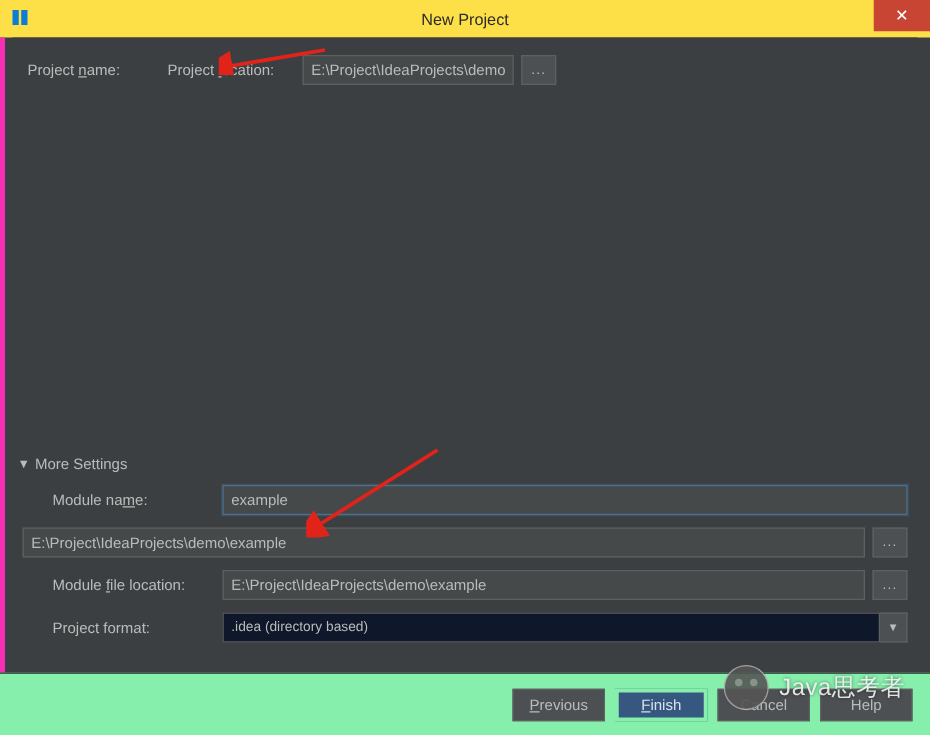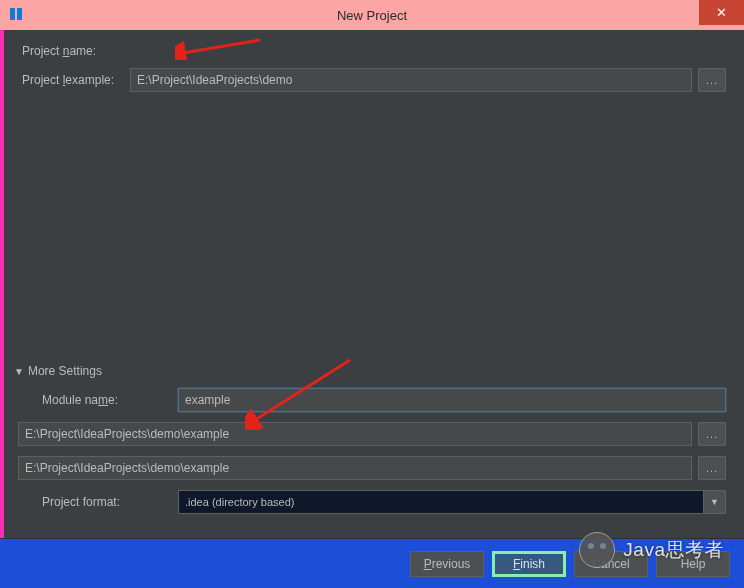--- a/index.html
+++ b/index.html
@@ -1,18 +1,18 @@
 <!DOCTYPE html>
 <html><head>
   <meta charset="utf-8">
   <style>
     * { margin: 0; padding: 0; box-sizing: border-box; font-family: "Segoe UI", Tahoma, sans-serif; }
     body { width: 744px; height: 588px; background: #3c3f41; overflow: hidden; position: relative; }
     
-    .titlebar { height: 30px; background: #fca5a5; display: flex; align-items: center; position: relative; }
+    .titlebar { height: 30px; background: #fde047; display: flex; align-items: center; position: relative; }
     .titlebar-icon { margin-left: 8px; color: #0b7dd4; font-weight: bold; font-size: 14px; }
     .titlebar-title { position: absolute; left: 50%; transform: translateX(-50%); color: #2b2b2b; font-size: 13px; }
     .titlebar-close { position: absolute; right: 0; top: 0; width: 45px; height: 25px; background: #c84433; color: #fff; display: flex; align-items: center; justify-content: center; font-size: 13px; cursor: pointer; }
     
     .content { position: absolute; top: 30px; left: 10px; right: 10px; bottom: 50px; background: #3c3f41; padding: 14px 8px; }
     
     .field-row { display: flex; align-items: center; margin-bottom: 10px; }
     .field-label { width: 112px; color: #bbbbbb; font-size: 12px; text-align: left; padding-left: 4px; }
     .field-label .u { text-decoration: underline; }
     .field-input { flex: 1; height: 24px; background: #45494a; border: 1px solid #5e6060; color: #bbbbbb; font-size: 12px; padding: 0 6px; outline: none; }
@@ -23,36 +23,36 @@
     
     .more-settings { display: flex; align-items: center; color: #bbbbbb; font-size: 12px; margin: 8px 0 10px -4px; cursor: pointer; }
     .more-settings .tri { margin-right: 4px; font-size: 10px; }
     
     .indent-row .field-label { width: 160px; padding-left: 24px; }
     
     .select-wrap { flex: 1; display: flex; }
     .select-input { flex: 1; height: 24px; background: #0f172a; border: 1px solid #5e6060; color: #bbbbbb; font-size: 11px; padding: 0 6px; display: flex; align-items: center; }
     .select-arrow { width: 22px; height: 24px; background: #4c5052; border: 1px solid #5e6060; border-left: none; display: flex; align-items: center; justify-content: center; color: #bbbbbb; font-size: 9px; cursor: pointer; }
     
-    .button-bar { position: absolute; bottom: 0; left: 0; right: 0; height: 50px; background: #1d4ed8; border-top: 1px solid #2d2f30; display: flex; align-items: center; justify-content: flex-end; padding: 0 14px; gap: 8px; }
+    .button-bar { position: absolute; bottom: 0; left: 0; right: 0; height: 50px; background: #86efac; border-top: 1px solid #2d2f30; display: flex; align-items: center; justify-content: flex-end; padding: 0 14px; gap: 8px; }
     .btn { height: 26px; min-width: 74px; padding: 0 12px; background: #4c5052; border: 1px solid #5e6060; color: #bbbbbb; font-size: 12px; display: flex; align-items: center; justify-content: center; cursor: pointer; }
     .btn.primary { background: #365880; border: 3px solid #86efac; color: #d9e2ec; }
     .btn .u { text-decoration: underline; }
     
     .arrow-annot { position: absolute; pointer-events: none; }
     .arrow-annot svg { display: block; }
     
     .watermark { position: absolute; bottom: 20px; right: 20px; display: flex; align-items: center; gap: 8px; pointer-events: none; opacity: 0.9; }
     .wm-icon { width: 36px; height: 36px; border-radius: 50%; background: #555; border: 1px solid #aaa; position: relative; overflow: hidden; }
     .wm-icon::before, .wm-icon::after { content: ""; position: absolute; border-radius: 50%; background: #888; }
     .wm-icon::before { width: 6px; height: 6px; top: 10px; left: 8px; }
     .wm-icon::after { width: 6px; height: 6px; top: 10px; right: 8px; }
     .wm-text { color: #f2f2f2; font-size: 19px; font-weight: 400; letter-spacing: 0.5px; text-shadow: 0 0 3px rgba(0,0,0,0.6); }
     
-    .top-section { display: flex; flex-direction: column; }
+    .top-section { display: flex; flex-direction: row; }
     .content-inner { display: flex; flex-direction: column; height: 100%; }
     .left-pink { position: absolute; left: 0; top: 30px; bottom: 0; width: 4px; background: #f72fb5; }
   </style>
 </head>
 <body>
 
 <div class="titlebar">
   <span class="titlebar-icon">
     <svg width="16" height="16" viewBox="0 0 16 16">
         <rect x="2" y="2" width="5" height="12" fill="#0b7dd4"></rect>
@@ -70,21 +70,21 @@
 <div class="content">
   <div class="content-inner">
     <div class="top-section">
       <div class="field-row">
         <div class="field-label">
           <span>Project </span><span class="u">n</span><span>ame:</span>
         </div>
       </div>
       <div class="field-row">
         <div class="field-label">
-          <span>Project </span><span class="u">l</span><span>example:</span>
+          <span>Project </span><span class="u">l</span><span>ocation:</span>
         </div>
         <input class="field-input" value="E:\Project\IdeaProjects\demo" style="">
         <div class="browse-btn">
           <span>...</span>
         </div>
       </div>
     </div>
 
     <div class="spacer"></div>
 
@@ -101,20 +101,23 @@
     </div>
 
     <div class="field-row indent-row">
       <input class="field-input" value="E:\Project\IdeaProjects\demo\example" style="">
       <div class="browse-btn">
         <span>...</span>
       </div>
     </div>
 
     <div class="field-row indent-row">
+      <div class="field-label">
+        <span>Module </span><span class="u">f</span><span>ile location:</span>
+      </div>
       <input class="field-input" value="E:\Project\IdeaProjects\demo\example" style="">
       <div class="browse-btn">
         <span>...</span>
       </div>
     </div>
 
     <div class="field-row indent-row">
       <div class="field-label">Project format:</div>
       <div class="select-wrap">
         <div class="select-input">.idea (directory based)</div>

